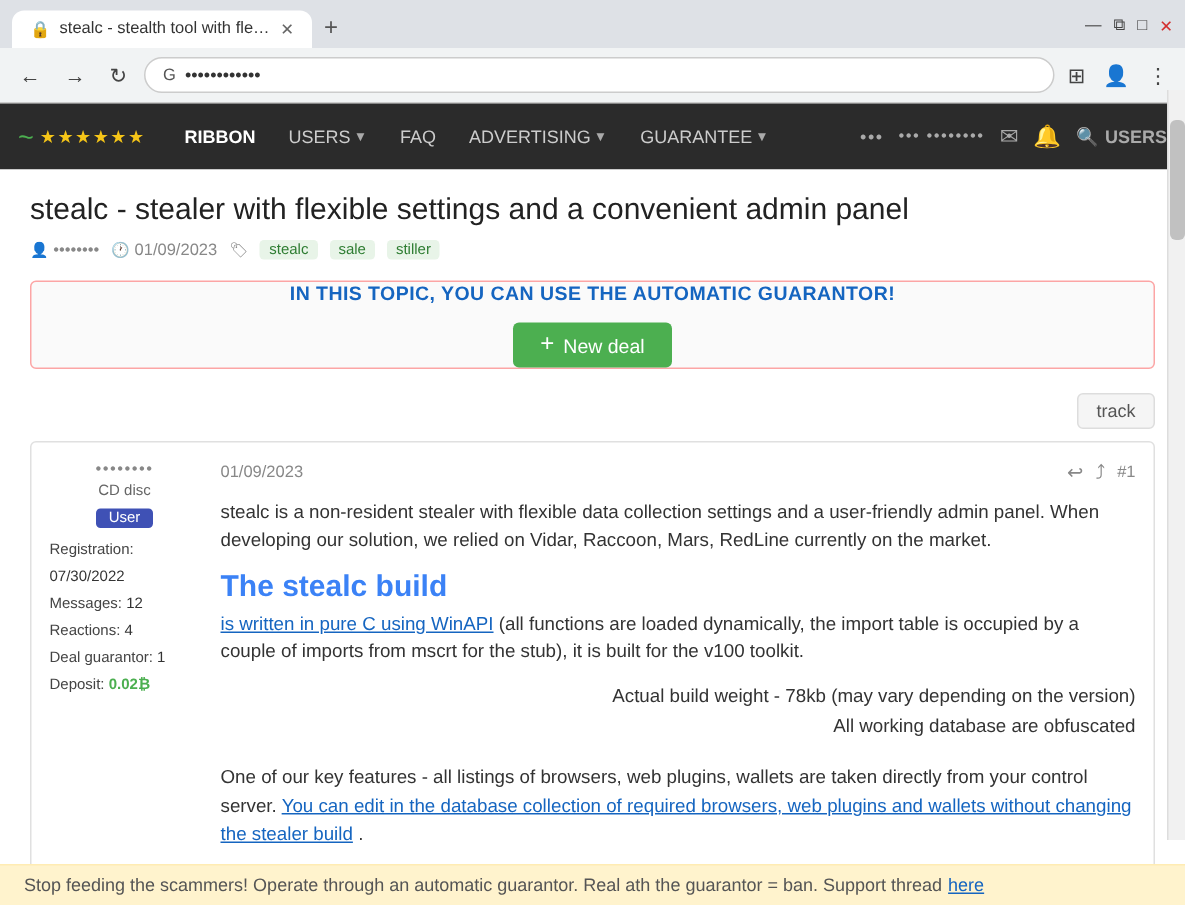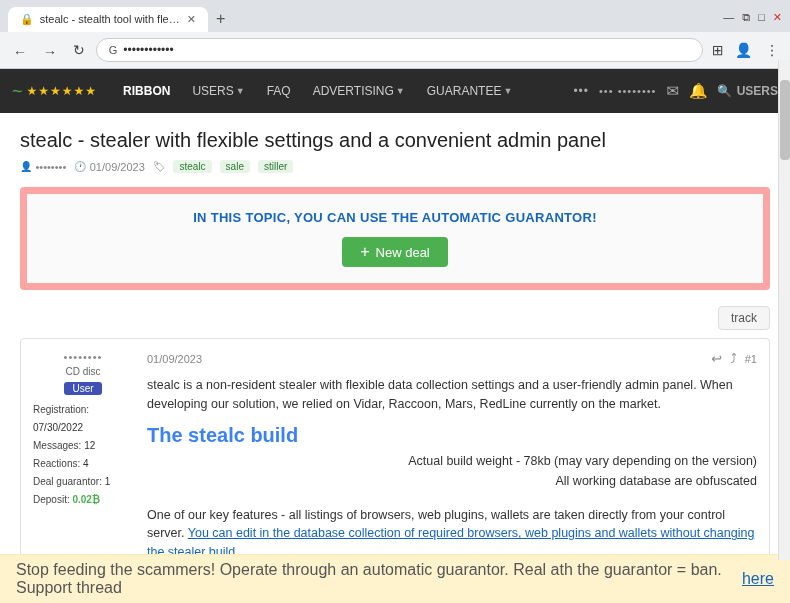--- a/index.html
+++ b/index.html
@@ -41,21 +41,21 @@
 
     
     .page-content { padding: 16px 20px; background: #fff; }
     .page-title { font-size: 20px; color: #222; font-weight: normal; margin-bottom: 8px; }
     .post-meta { display: flex; align-items: center; gap: 8px; font-size: 11px; color: #888; margin-bottom: 14px; }
     .post-meta-item { display: flex; align-items: center; gap: 3px; }
     .meta-icon { font-size: 10px; }
     .meta-tag { background: #e8f4e8; color: #2e7d32; padding: 1px 6px; border-radius: 3px; font-size: 10px; }
 
     
-    .guarantor-box { border: 7px solid #fca5a5; border-radius: 4px; padding: 16px; text-align: center; margin-bottom: 16px; background: #fafafa; }
+    .guarantor-box { border: 1px solid #fca5a5; border-radius: 4px; text-align: center; margin-bottom: 16px; background: #fafafa; }
     .guarantor-title { color: #1565c0; font-size: 13px; font-weight: bold; margin-bottom: 12px; letter-spacing: 0.3px; }
     .new-deal-btn { background: #4caf50; color: #fff; border: none; border-radius: 4px; padding: 7px 18px; font-size: 13px; cursor: pointer; display: inline-flex; align-items: center; gap: 6px; }
     .btn-plus { font-size: 16px; line-height: 1; }
 
     
     .track-area { display: flex; justify-content: flex-end; margin-bottom: 8px; }
     .track-btn { background: #f5f5f5; border: 1px solid #ddd; border-radius: 4px; padding: 4px 12px; font-size: 12px; color: #555; cursor: pointer; }
 
     
     .post-container { display: flex; gap: 14px; border: 1px solid #e0e0e0; border-radius: 4px; padding: 12px; }
@@ -78,21 +78,21 @@
 
     .post-text { font-size: 12.5px; color: #333; line-height: 1.5; margin-bottom: 10px; }
     .post-heading { font-size: 20px; color: #3b82f6; font-weight: bold; margin: 10px 0 4px; }
     .post-link { color: #1565c0; text-decoration: underline; cursor: pointer; }
     .post-list-item { font-size: 12.5px; color: #333; line-height: 1.6; text-align: right; }
 
     
     .watermark-overlay { position: relative; }
 
     
-    .bottom-warning { background: #fff3cd; border-top: 1px solid #ffecb3; padding: 6px 16px; font-size: 16px; color: #555; display: flex; align-items: center; gap: 4px; position: fixed; bottom: 0; width: 790px; }
+    .bottom-warning { background: #fff3cd; border-top: 1px solid #ffecb3; padding: 6px 16px; font-size: 12px; color: #555; display: flex; align-items: center; gap: 4px; position: fixed; bottom: 0; width: 790px; }
     .warning-link { color: #1565c0; text-decoration: underline; cursor: pointer; }
 
     
     .scrollbar-track { position: fixed; right: 0; top: 60px; width: 12px; height: 500px; background: #f1f1f1; border-left: 1px solid #ddd; }
     .scrollbar-thumb { width: 10px; height: 80px; background: #c1c1c1; border-radius: 4px; margin: 1px; margin-top: 20px; }
   </style>
 </head>
 <body>
 
 <div class="browser-chrome">
@@ -225,20 +225,24 @@
         <div class="post-header">
           <span class="post-date">01/09/2023</span>
           <div class="post-actions">
             <button class="post-action-btn">↩</button>
             <button class="post-action-btn">⤴</button>
             <span class="post-num">#1</span>
           </div>
         </div>
         <p class="post-text">stealc is a non-resident stealer with flexible data collection settings and a user-friendly admin panel. When developing our solution, we relied on Vidar, Raccoon, Mars, RedLine currently on the market.</p>
         <h2 class="post-heading">The stealc build</h2>
+        <p class="post-text">
+          <a class="post-link">is written in pure C using WinAPI</a>
+          <span> (all functions are loaded dynamically, the import table is occupied by a couple of imports from mscrt for the stub), it is built for the v100 toolkit.</span>
+        </p>
         <p class="post-list-item">Actual build weight - 78kb (may vary depending on the version)</p>
         <p class="post-list-item">All working database are obfuscated</p>
         <br>
         <p class="post-text">
           <span>One of our key features - all listings of browsers, web plugins, wallets are taken directly from your control server. </span>
           <a class="post-link">You can edit in the database collection of required browsers, web plugins and wallets without changing the stealer build</a>
           <span>.</span>
         </p>
         
         

